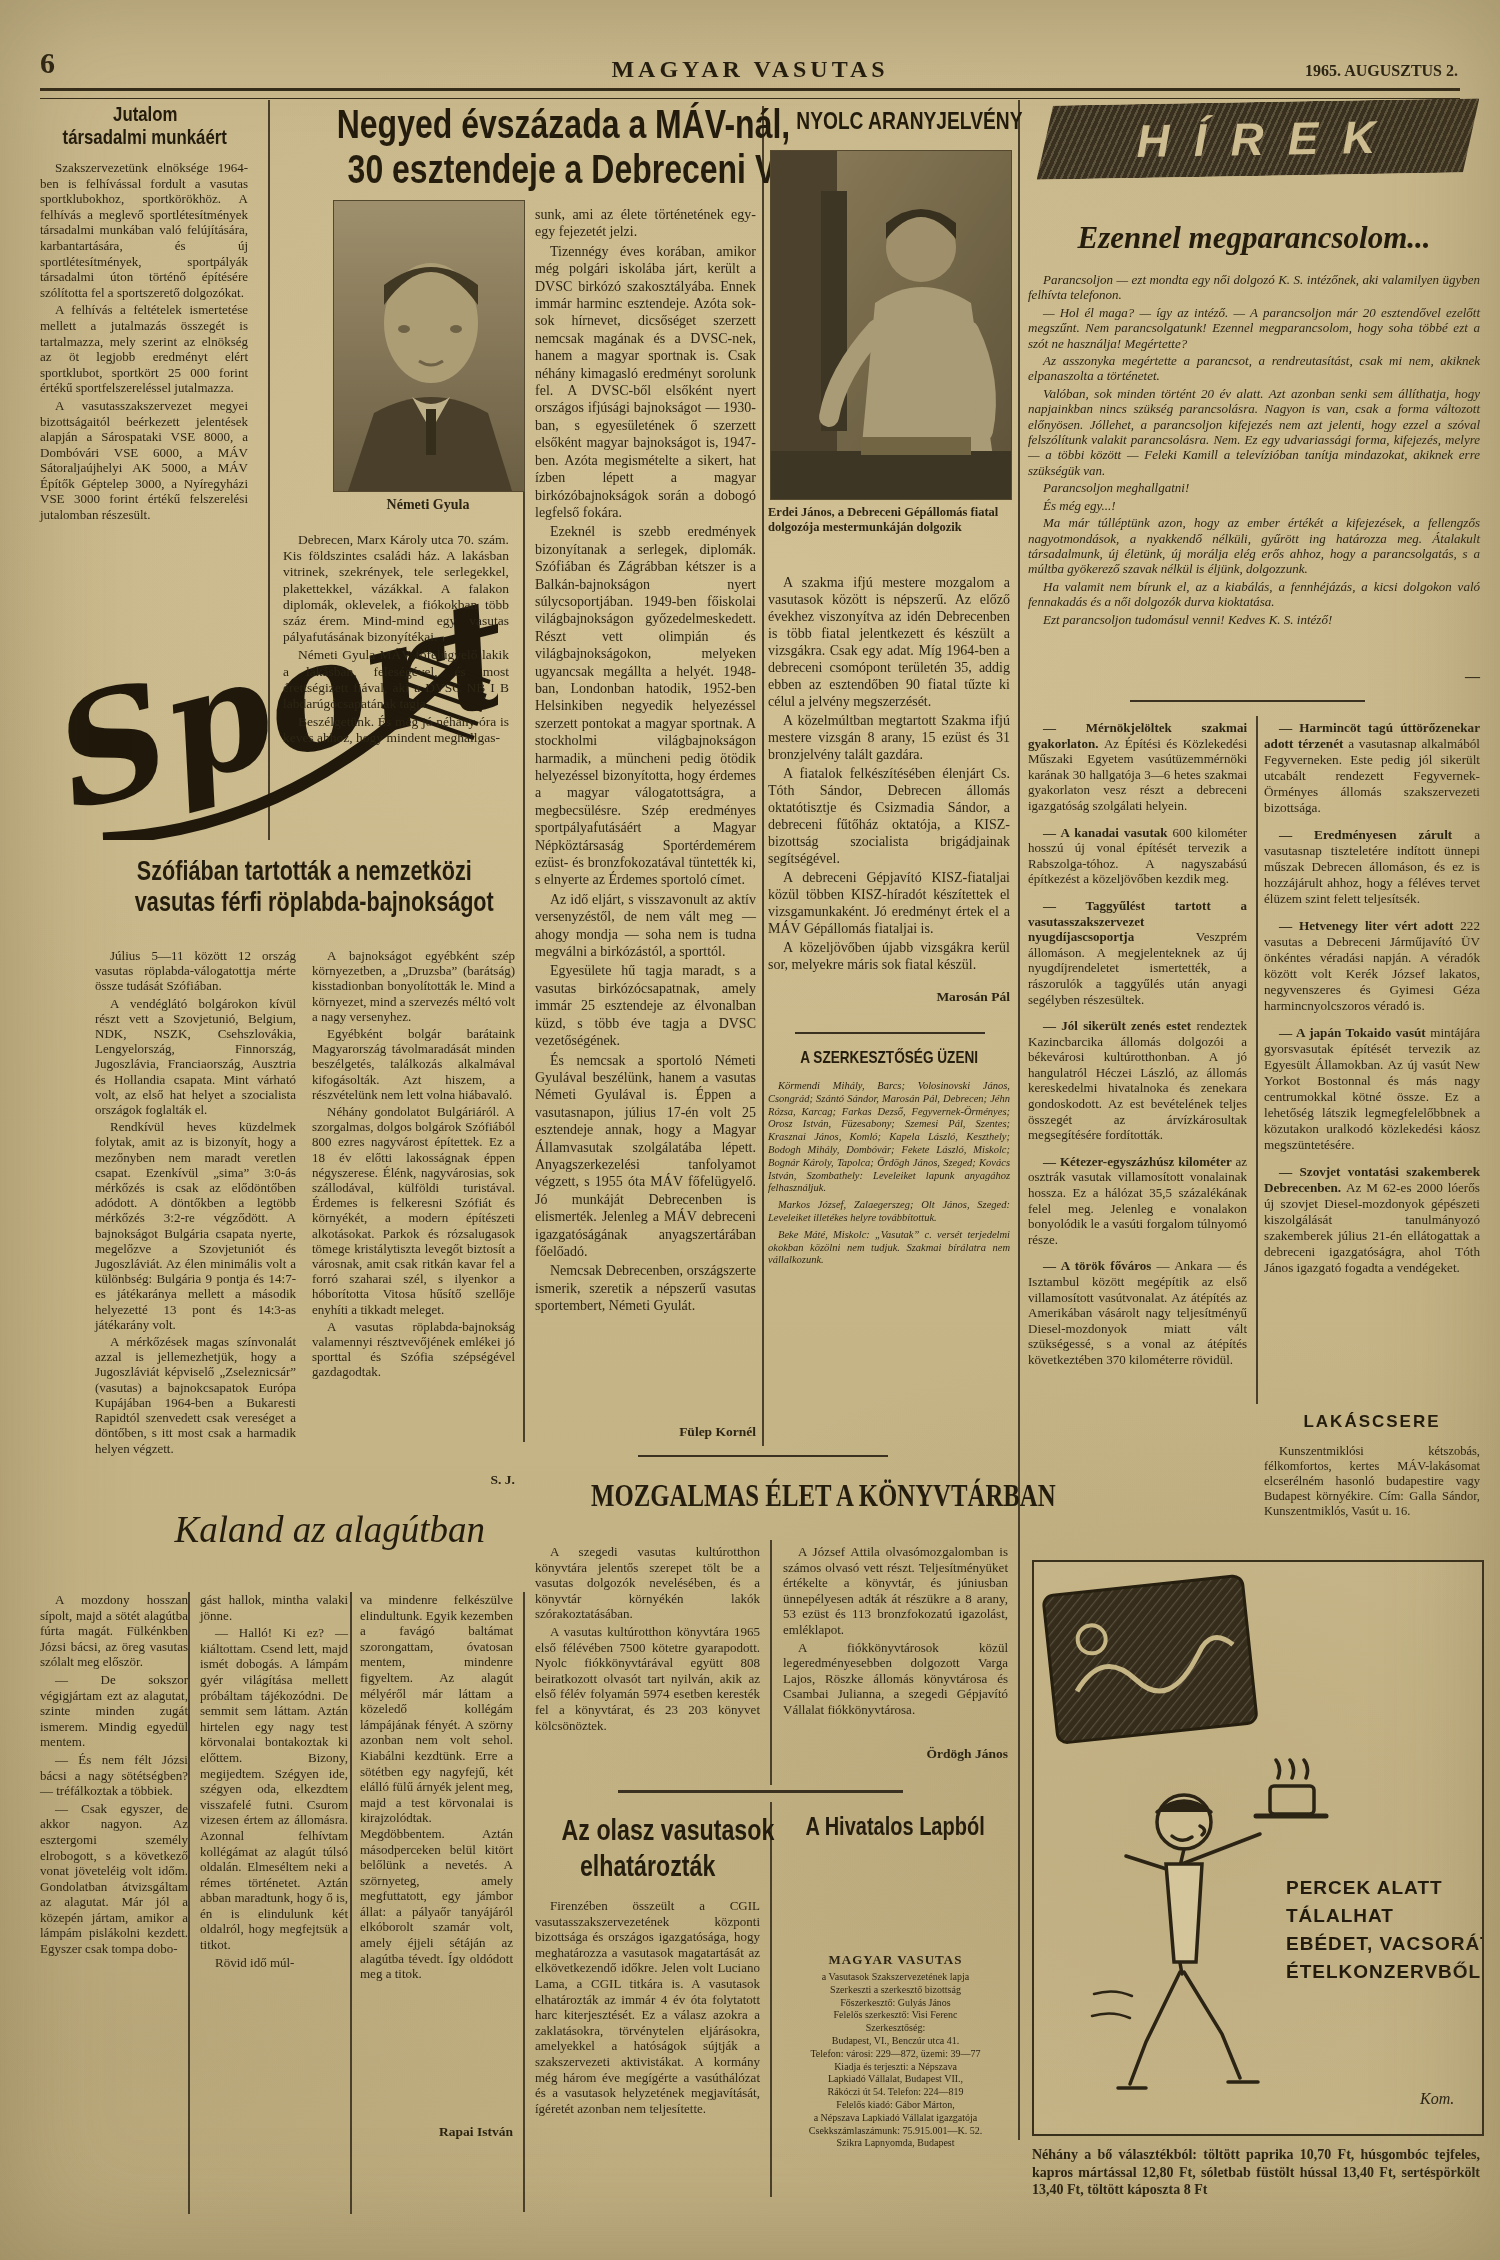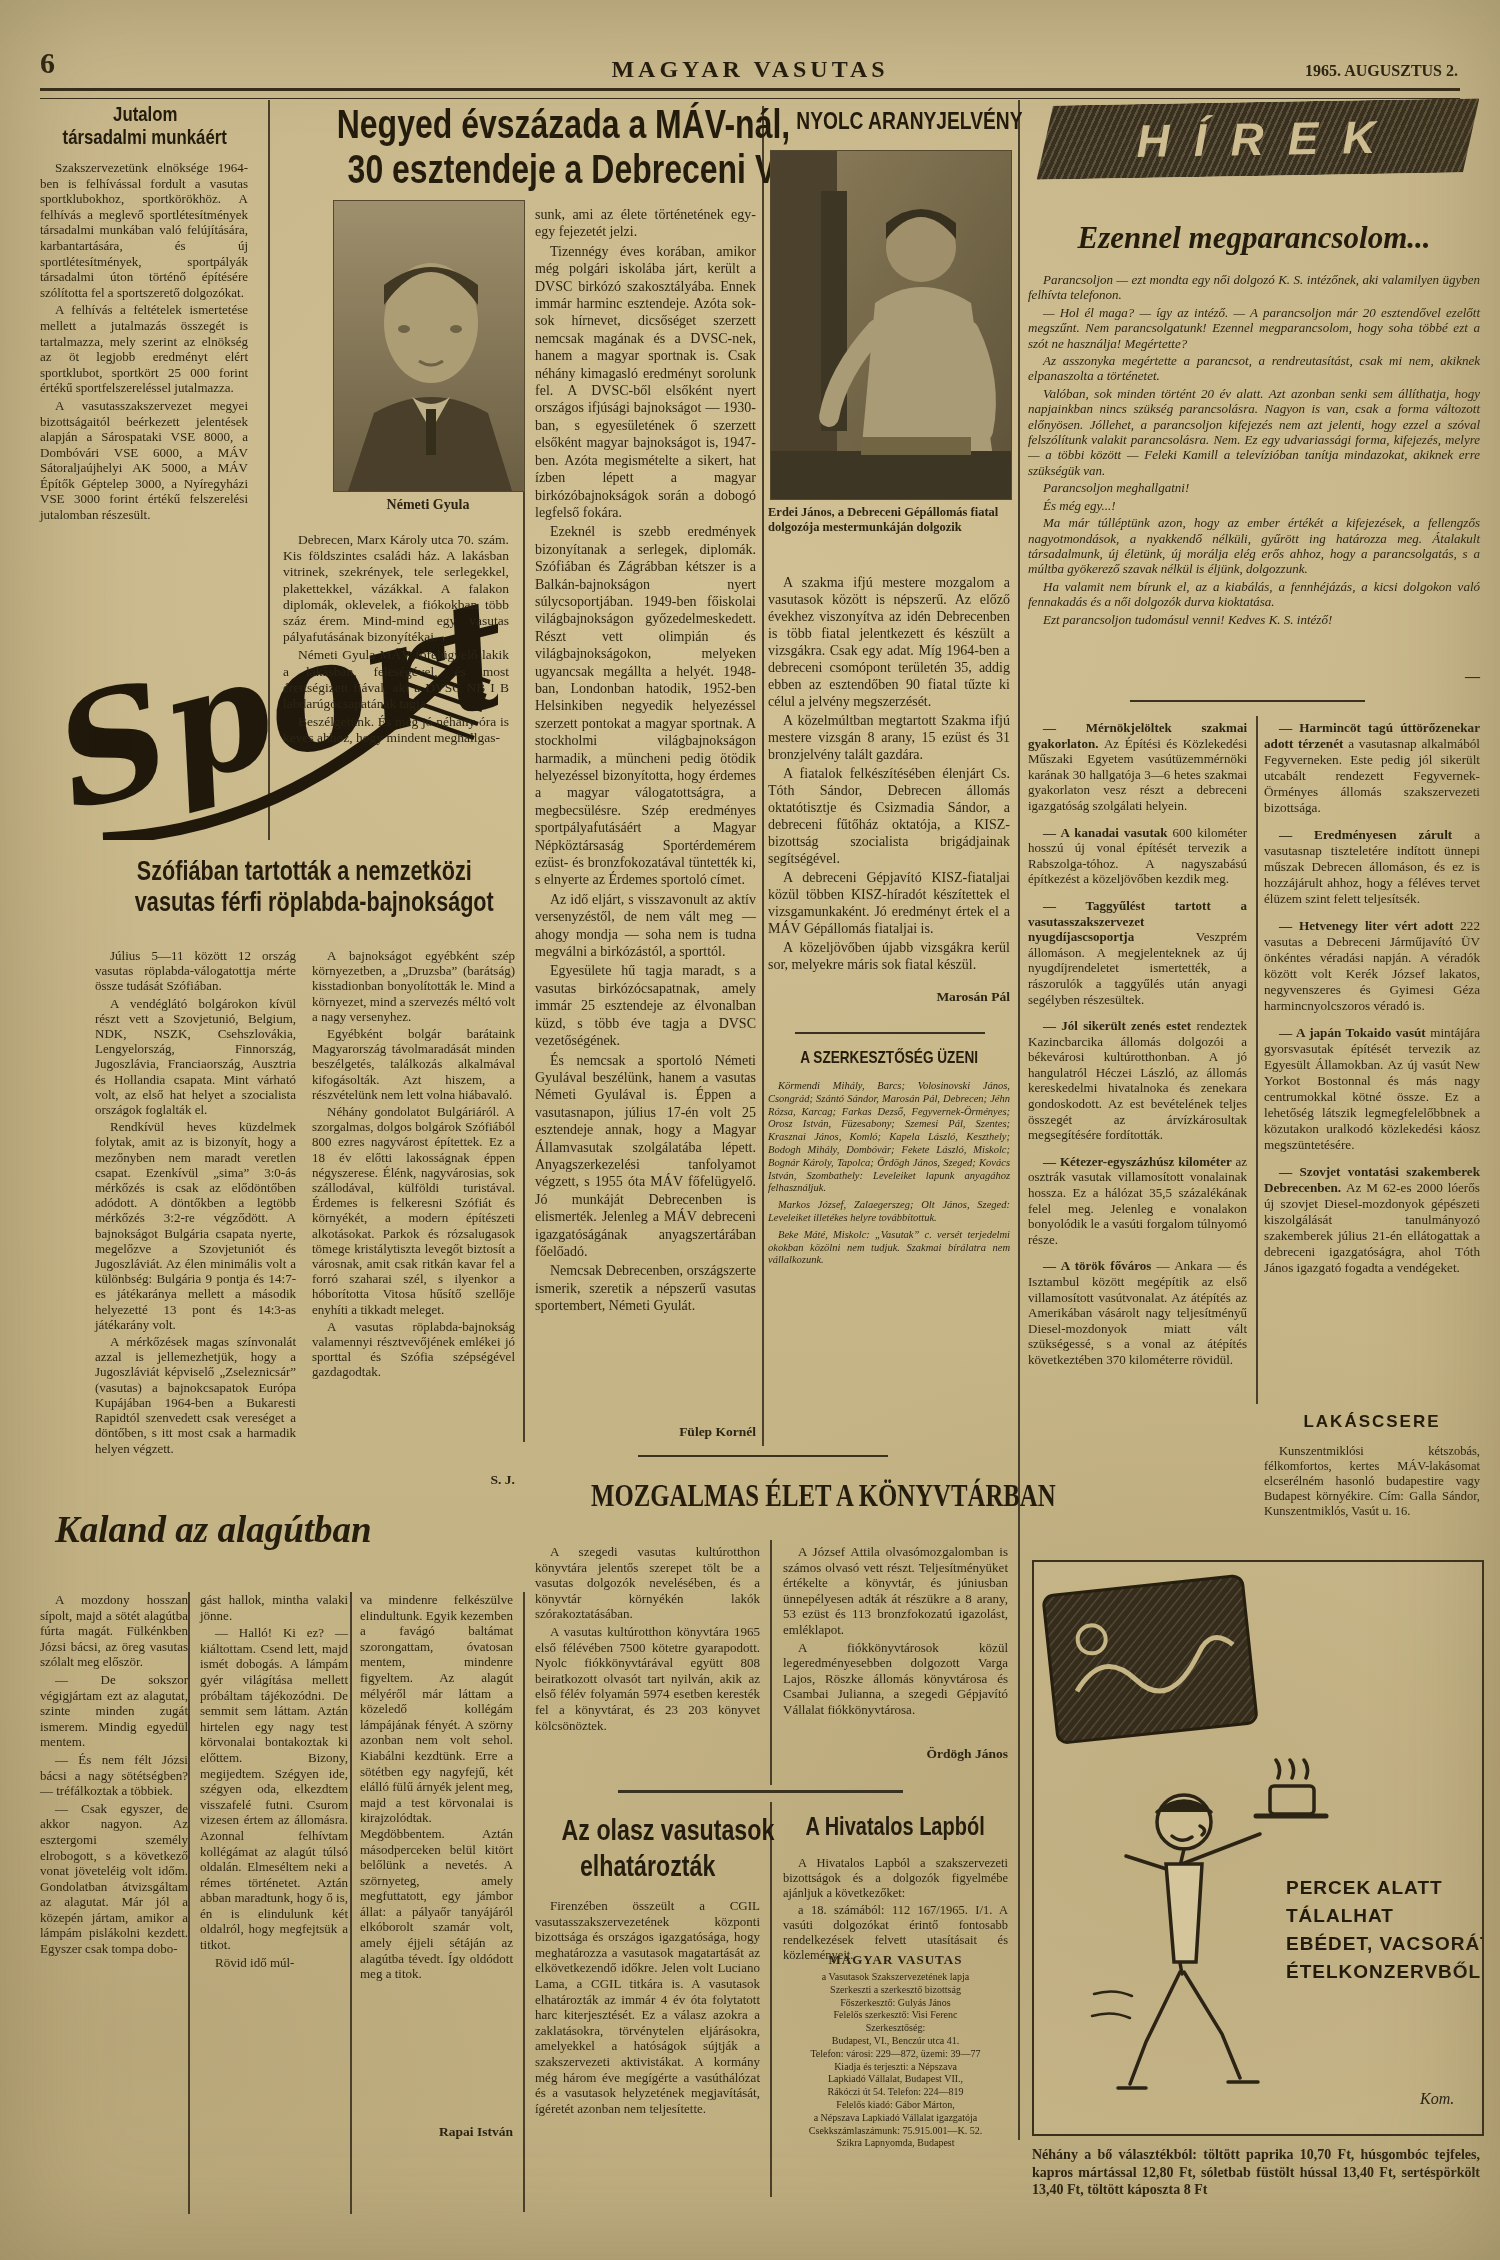--- a/index.html
+++ b/index.html
@@ -91,21 +91,21 @@
   
   .lakas-title{left:1264px;top:1412px;width:216px;font-size:17px;letter-spacing:2px;}
   .lakas-text{left:1264px;top:1444px;width:216px;font-size:12.5px;line-height:15px;}
 
   
   .szofia-hl{left:90px;top:856px;width:428px;font-size:27px;line-height:31px;}
   .szofia-col1{left:95px;top:948px;width:201px;line-height:15.2px;}
   .szofia-col2{left:312px;top:948px;width:203px;line-height:15.2px;}
 
   
-  .kaland-title{left:55px;top:1508px;width:430px;text-align:left;font-style:italic;font-weight:bold;font-size:37px;color:#241c0d;}
+  .kaland-title{left:55px;top:1508px;width:430px;text-align:right;font-style:italic;font-weight:normal;font-size:37px;color:#241c0d;}
   .kaland-col1{left:40px;top:1592px;width:148px;}
   .kaland-col2{left:200px;top:1592px;width:148px;}
   .kaland-col3{left:360px;top:1592px;width:153px;}
 
   
   .moz-rule{left:638px;top:1455px;width:250px;}
   .moz-title{left:533px;top:1478px;width:477px;font-family:"Liberation Serif",serif;font-size:31px;}
   .moz-col1{left:535px;top:1544px;width:225px;}
   .moz-col2{left:783px;top:1544px;width:225px;}
   .olasz-rule{left:618px;top:1790px;width:285px;height:3px;}
@@ -351,24 +351,20 @@
     <span class="cond">Az olasz vasutasok</span><br>
     <span class="cond">elhatározták</span>
   </div>
   <div class="col olasz-text">
       <p>Firenzében összeült a CGIL vasutasszakszervezetének központi bizottsága és országos igazgatósága, hogy meghatározza a vasutasok magatartását az elkövetkezendő időkre. Jelen volt Luciano Lama, a CGIL titkára is. A vasutasok elhatározták az immár 4 év óta folytatott harc kiterjesztését. Ez a válasz azokra a zaklatásokra, törvénytelen eljárásokra, amelyekkel a hatóságok sújtják a szakszervezeti aktivistákat. A kormány még három éve megígérte a vasúthálózat és a vasutasok helyzetének megjavítását, ígéretét azonban nem teljesítette.</p>
     </div>
 
   <div class="abs hiv-title hl sans">
     <span class="cond">A Hivatalos Lapból</span>
   </div>
-  <div class="col hiv-text">
-      <p>A Hivatalos Lapból a szakszervezeti bizottságok és a dolgozók figyelmébe ajánljuk a következőket:</p>
-      <p>a 18. számából: 112 167/1965. I/1. A vasúti dolgozókat érintő fontosabb rendelkezések felvett utasításait és közleményeit.</p>
-    </div>
   <div class="abs imp-block">
     <div class="imp-title">MAGYAR VASUTAS</div>
     <div class="imp-lines">
         <div>a Vasutasok Szakszervezetének lapja</div>
         <div>Szerkeszti a szerkesztő bizottság</div>
         <div>Főszerkesztő: Gulyás János</div>
         <div>Felelős szerkesztő: Visi Ferenc</div>
         <div>Szerkesztőség:</div>
         <div>Budapest, VI., Benczúr utca 41.</div>
         <div>Telefon: városi: 229—872, üzemi: 39—77</div>

